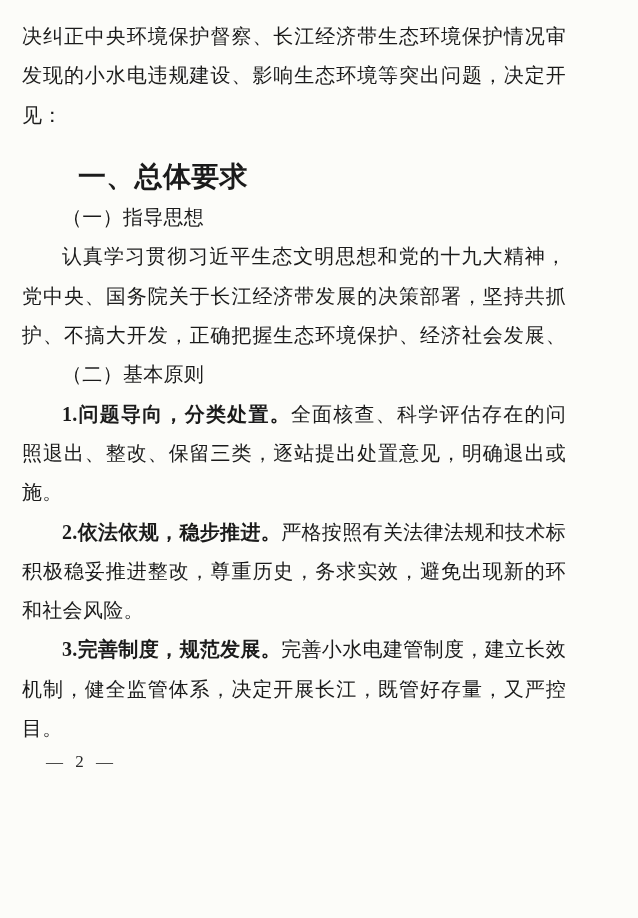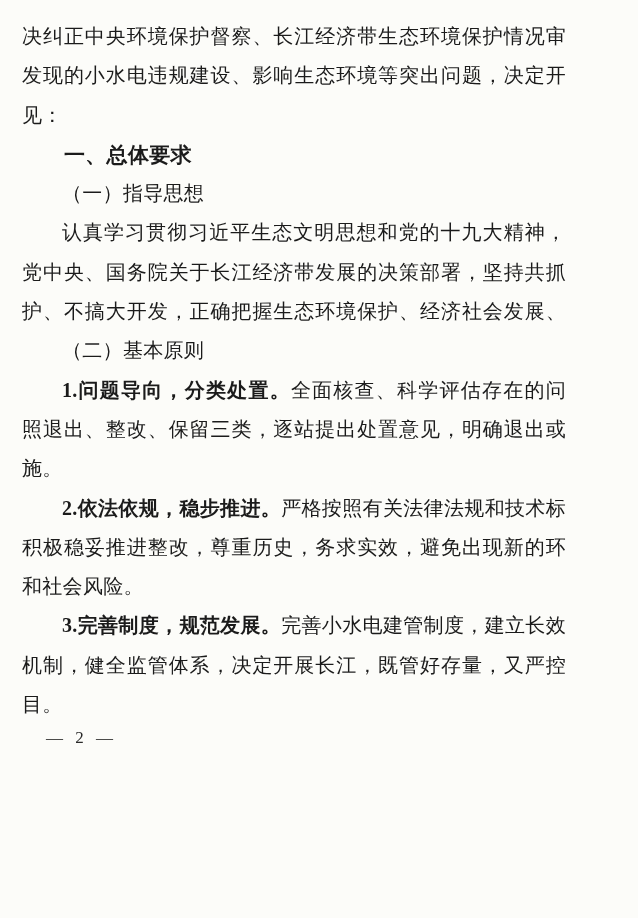--- a/index.html
+++ b/index.html
@@ -28,23 +28,24 @@
     overflow: hidden;
   }
   .j {
     text-align: justify;
     text-align-last: justify;
   }
   .indent {
     text-indent: 2em;
   }
   .head {
-    font-family: Liberation Sans, sans-serif;
+    font-family: Liberation Mono, monospace;
     font-weight: 700;
-    font-size: 21px;
+    font-size: 28px;
+    margin-top: 24px;
   }
   .sub {
     font-weight: 500;
   }
   .lead {
     font-weight: 600;
   }
   .footer {
     margin-top: 3px;
     margin-left: 24px;

